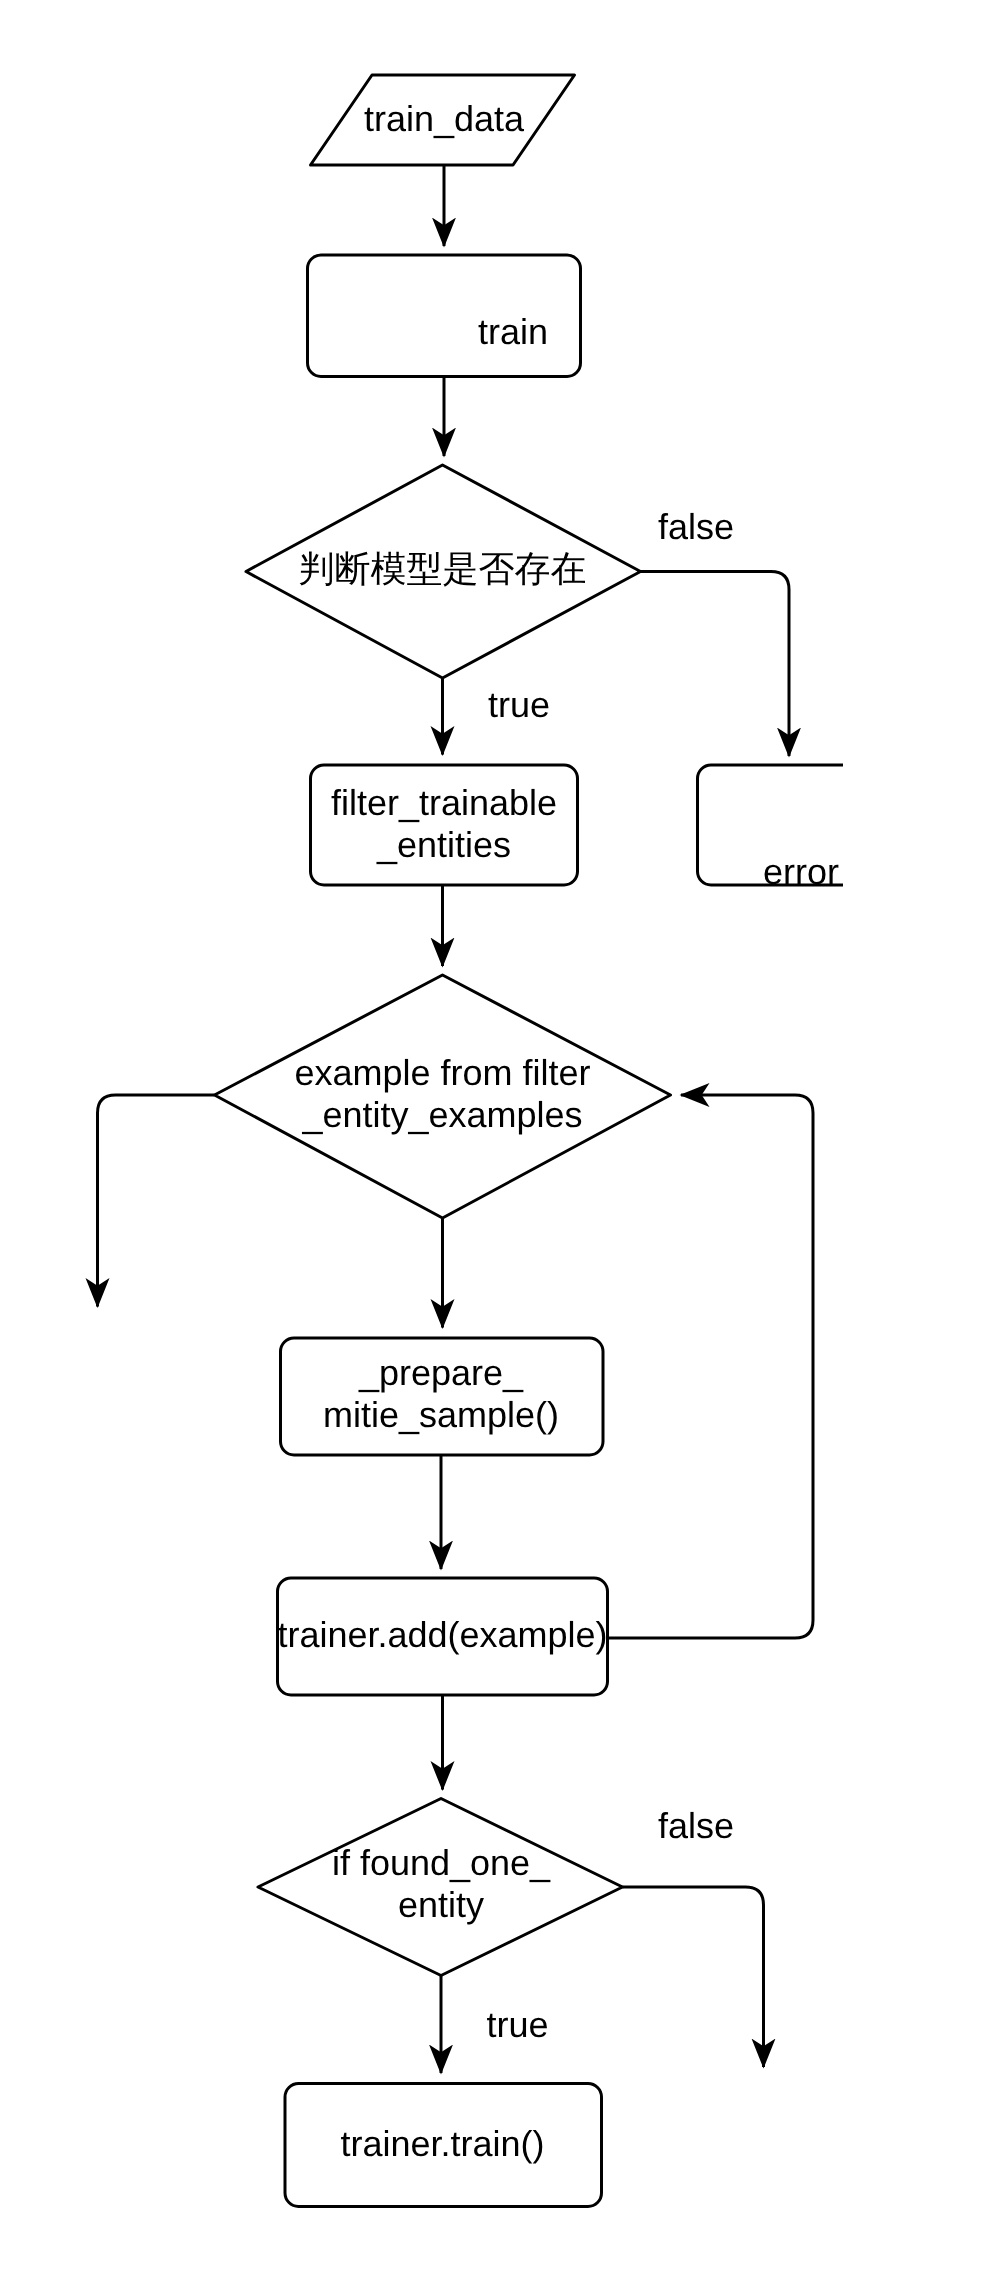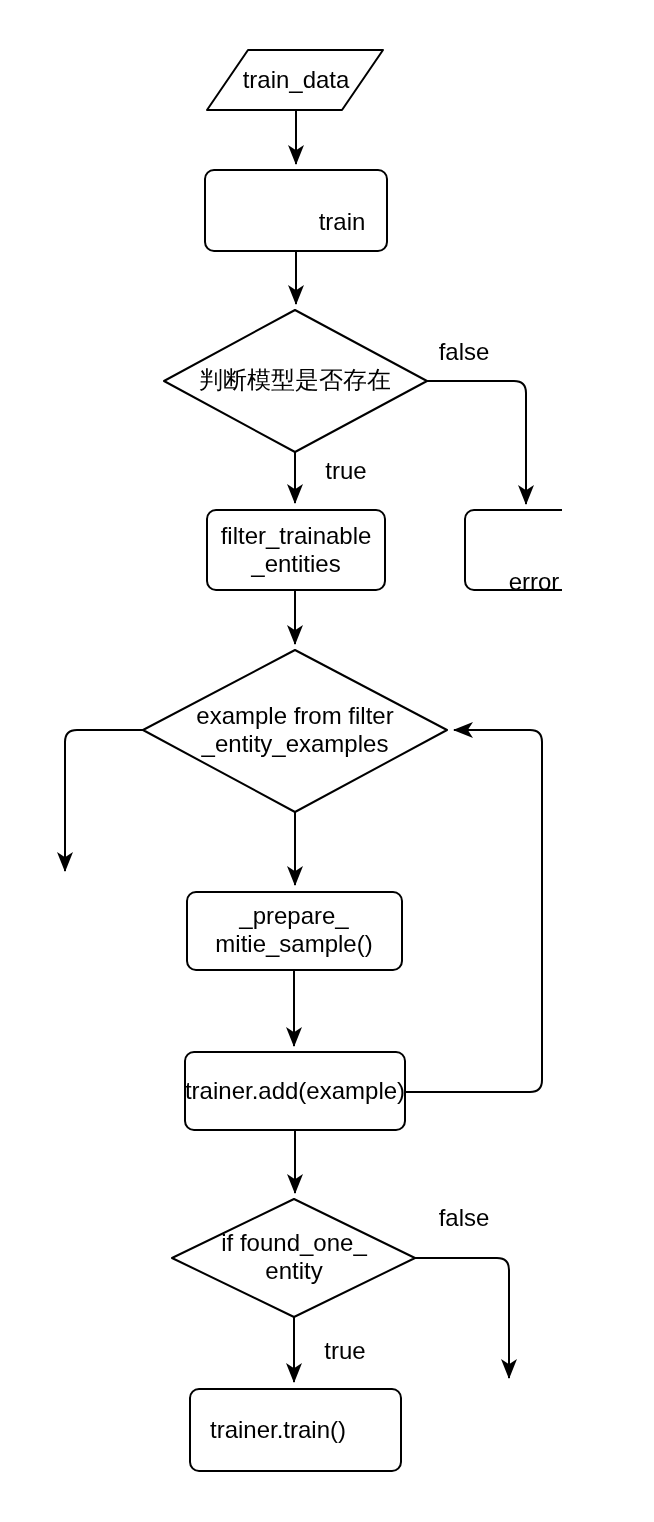--- a/index.html
+++ b/index.html
@@ -86,20 +86,20 @@
   <div class="lbl" style="left:534px; top:582px;">error</div>
   <div class="lbl" style="left:296px; top:550px;">filter_trainable
 _entities</div>
   <div class="lbl" style="left:294px; top:930px;">_prepare_
 mitie_sample()</div>
   <div class="lbl" style="left:295px; top:730px;">example from filter
 _entity_examples</div>
   <div class="lbl" style="left:295px; top:1091px;">trainer.add(example)</div>
   <div class="lbl" style="left:294px; top:1257px;">if found_one_
 entity</div>
-  <div class="lbl" style="left:278px; top:1430px;">trainer.train()</div>
+  <div class="lbl" style="left:295px; top:1430px;">trainer.train()</div>
 
   <div class="lbl" style="left:464px; top:352px;">false</div>
   <div class="lbl" style="left:346px; top:471px;">true</div>
   <div class="lbl" style="left:464px; top:1218px;">false</div>
   <div class="lbl" style="left:345px; top:1351px;">true</div>
 
 </div>
 
 </body></html>

